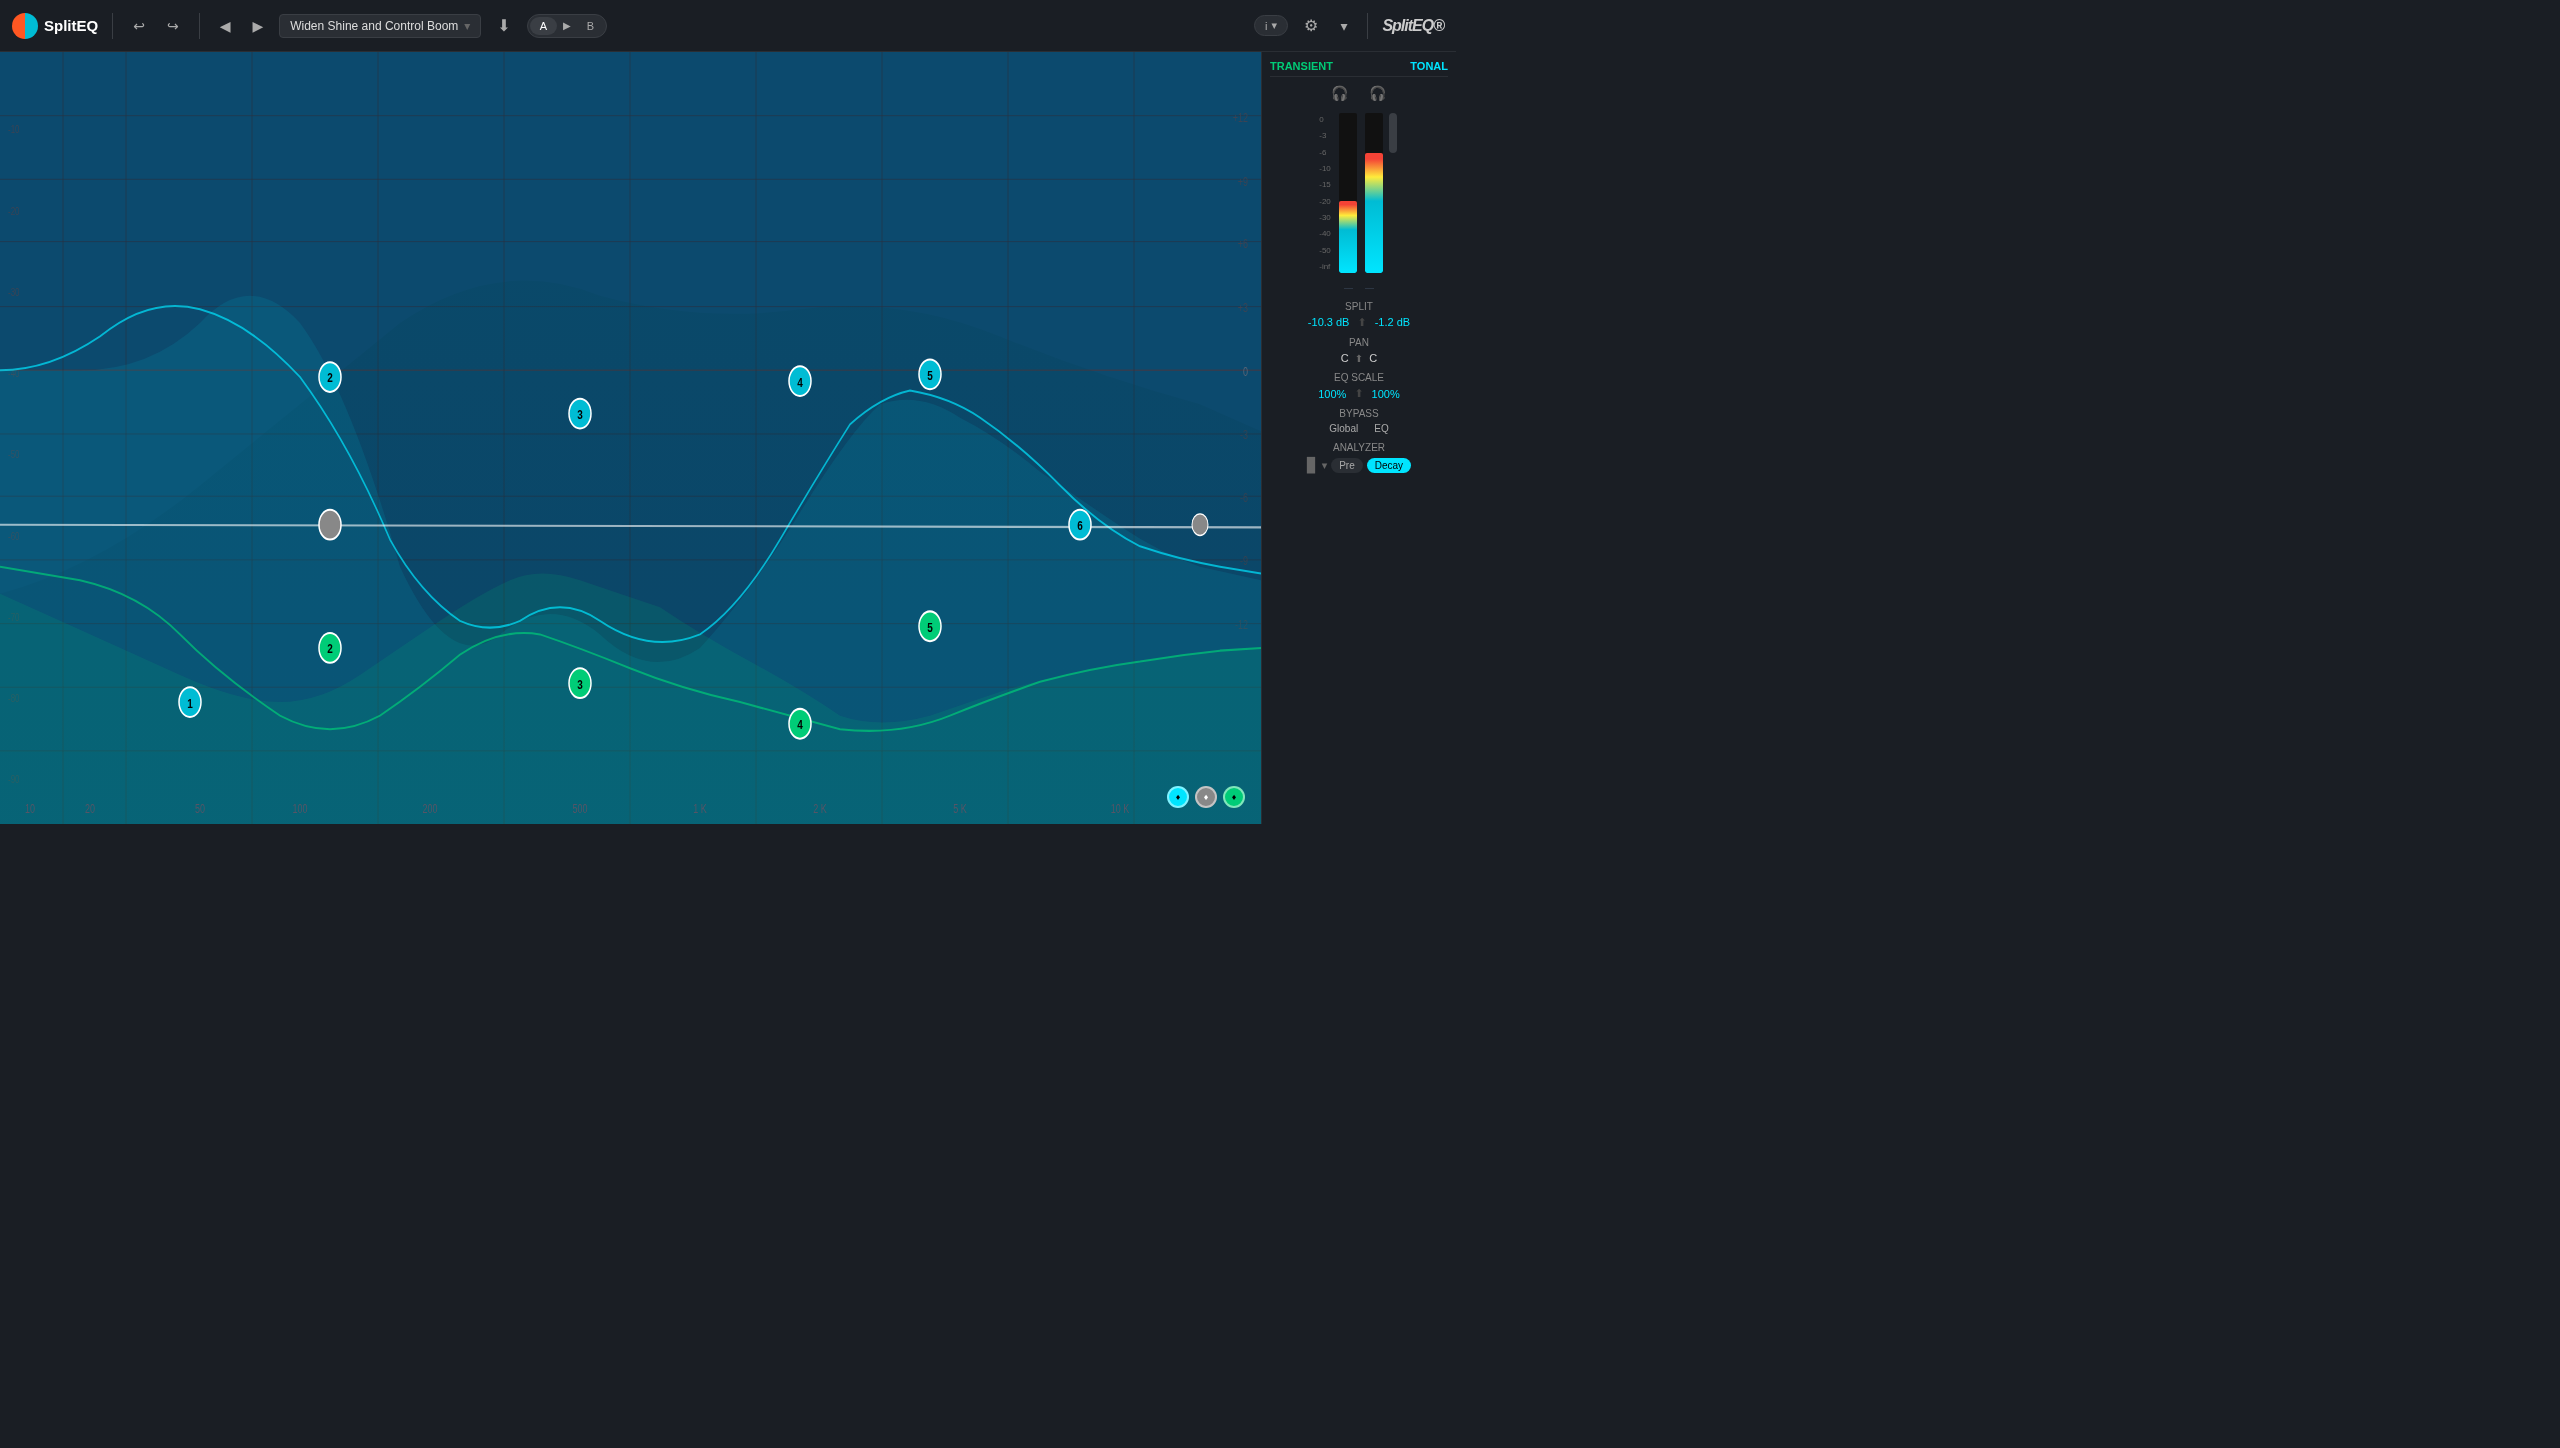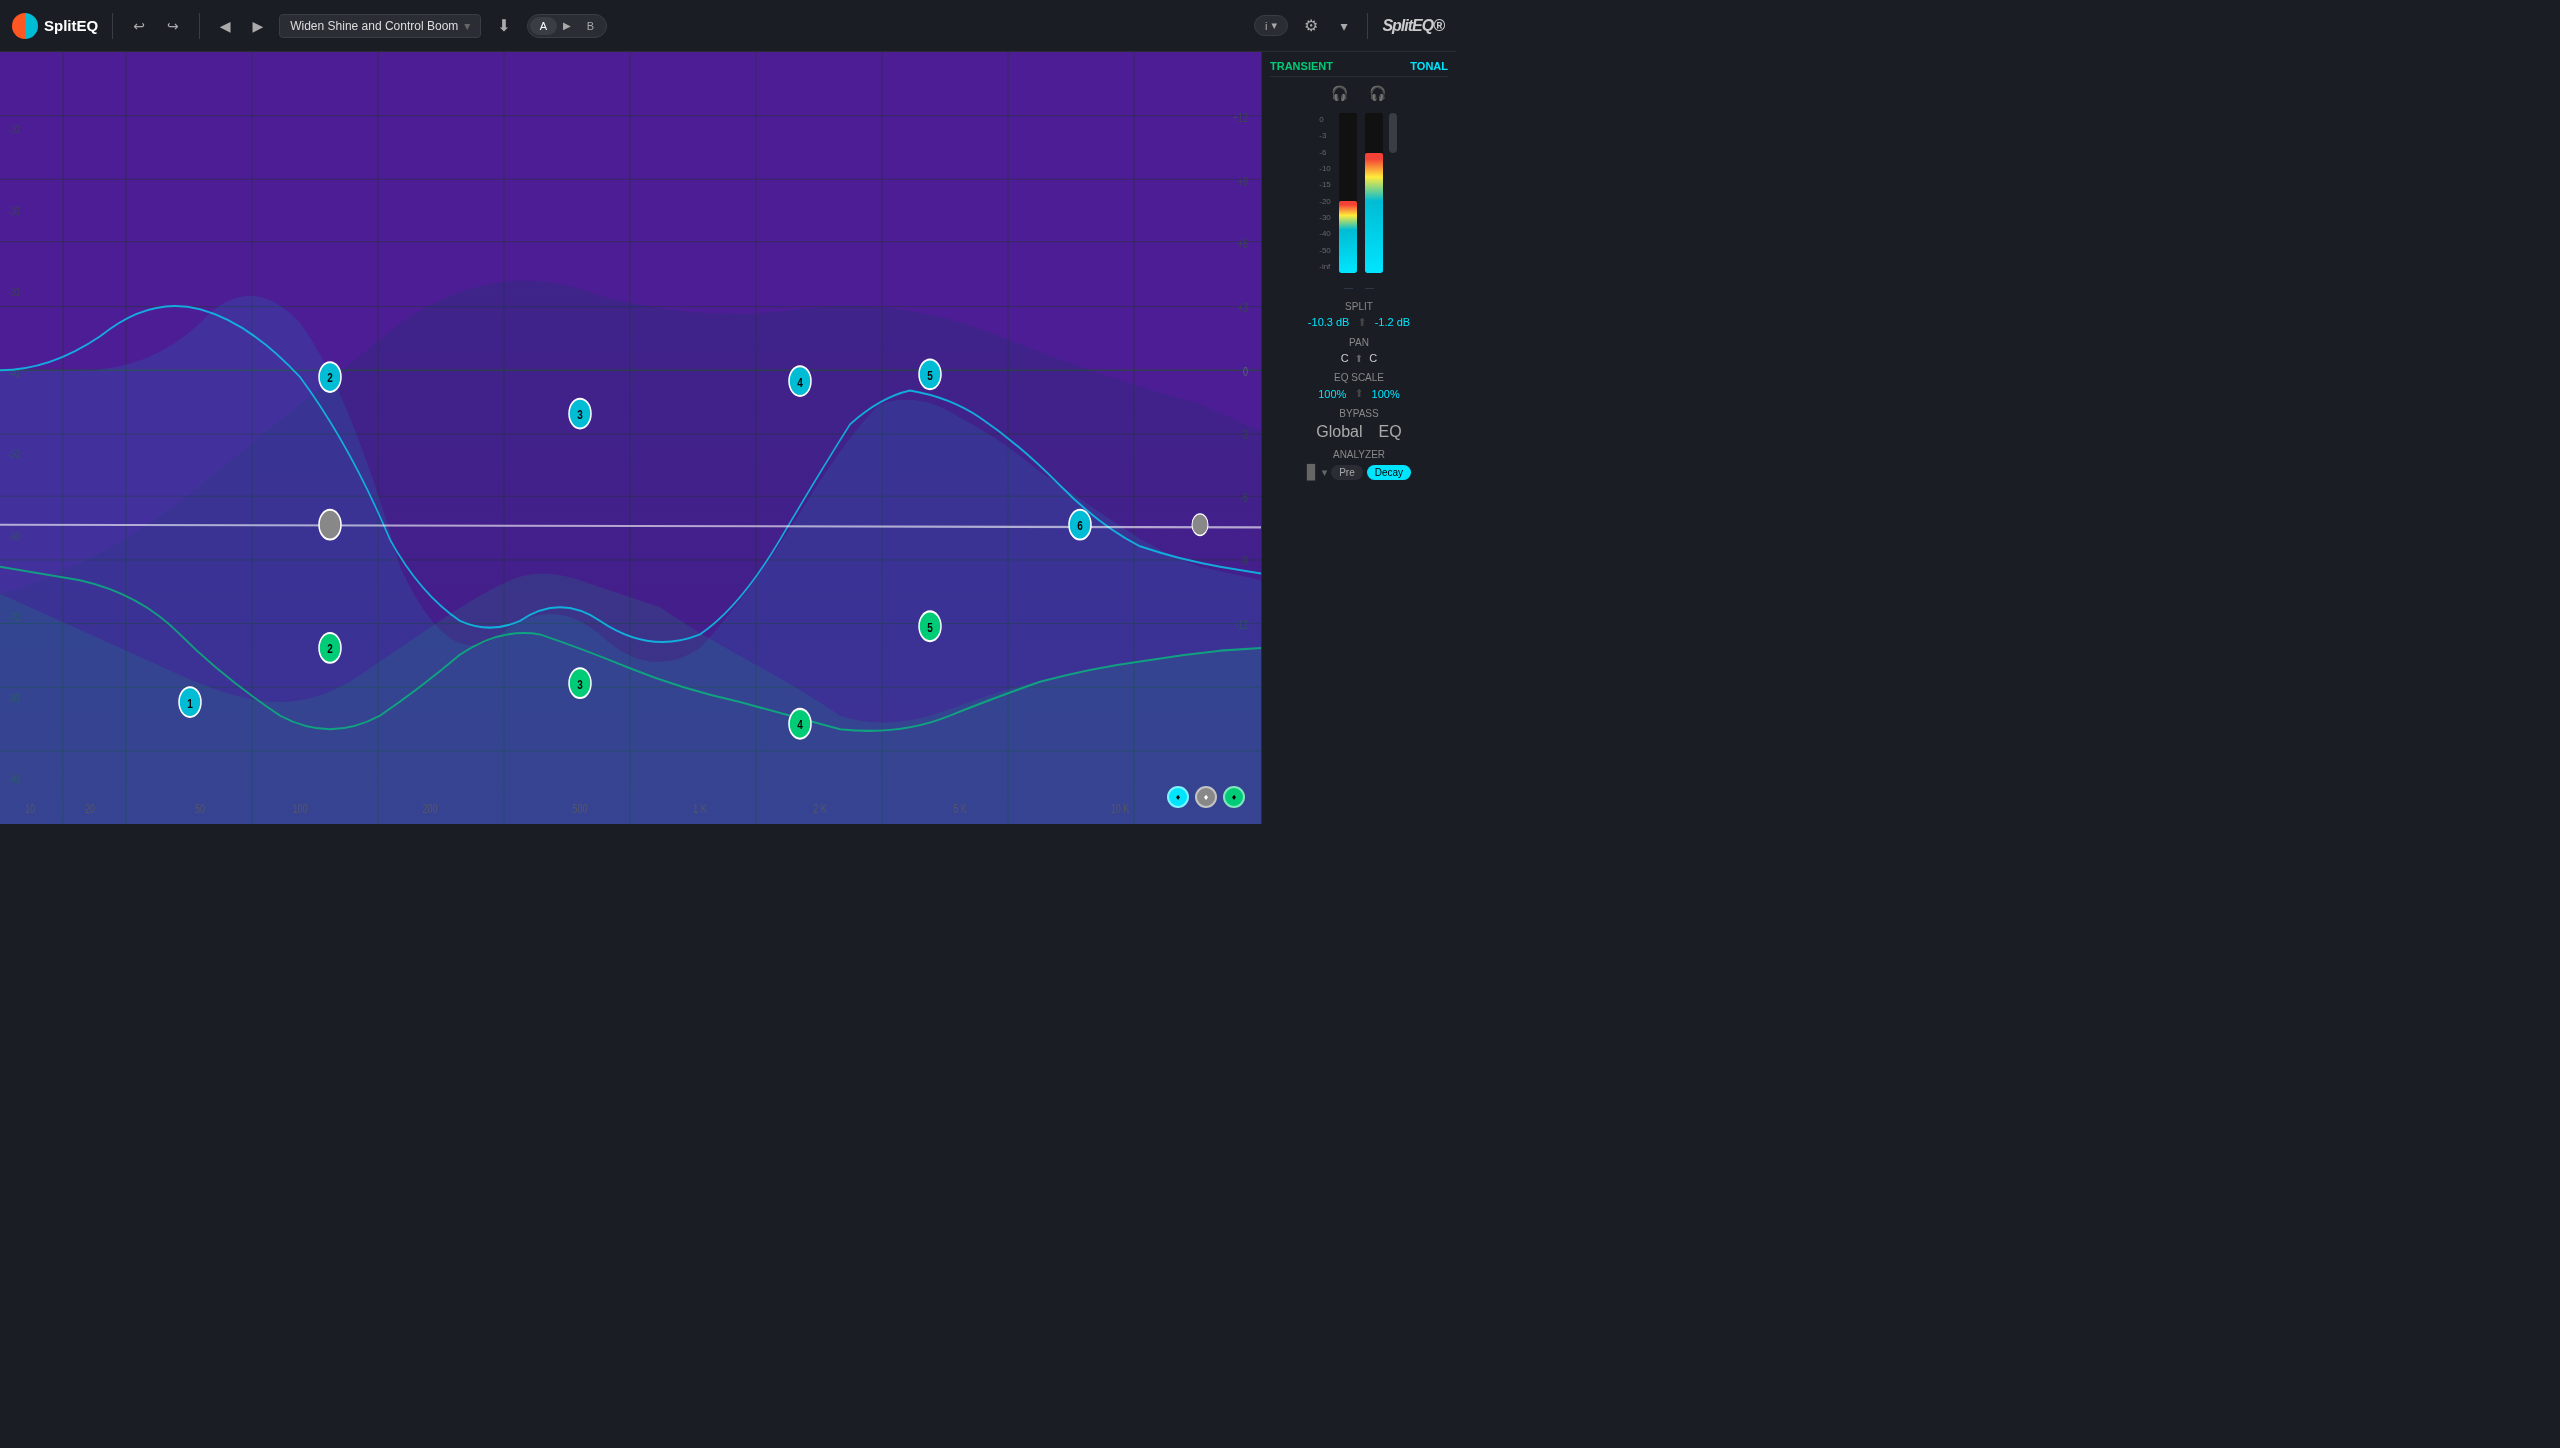--- a/index.html
+++ b/index.html
@@ -102,21 +102,21 @@
       color: #aaa;
       cursor: pointer;
       font-size: 11px;
     }
     .spacer { flex: 1; }
 
     
     .eq-area {
       flex: 1;
       position: relative;
-      background: #4c1d95;
+      background: #0c4a6e;
       overflow: hidden;
     }
 
     
     .right-panel {
       width: 195px;
       background: #1a1e24;
       border-left: 1px solid #2a2e34;
       display: flex;
       flex-direction: column;
@@ -206,21 +206,21 @@
       font-size: 11px;
     }
     .eq-scale-val { color: #00e5ff; }
 
     .bypass-section { text-align: center; }
     .bypass-label { font-size: 10px; color: #888; margin-bottom: 4px; }
     .bypass-values {
       display: flex;
       justify-content: center;
       gap: 16px;
-      font-size: 16px;
+      font-size: 10px;
       color: #aaa;
     }
 
     .analyzer-section { text-align: center; }
     .analyzer-label { font-size: 10px; color: #888; margin-bottom: 4px; }
     .analyzer-btns {
       display: flex;
       justify-content: center;
       align-items: center;
       gap: 4px;

